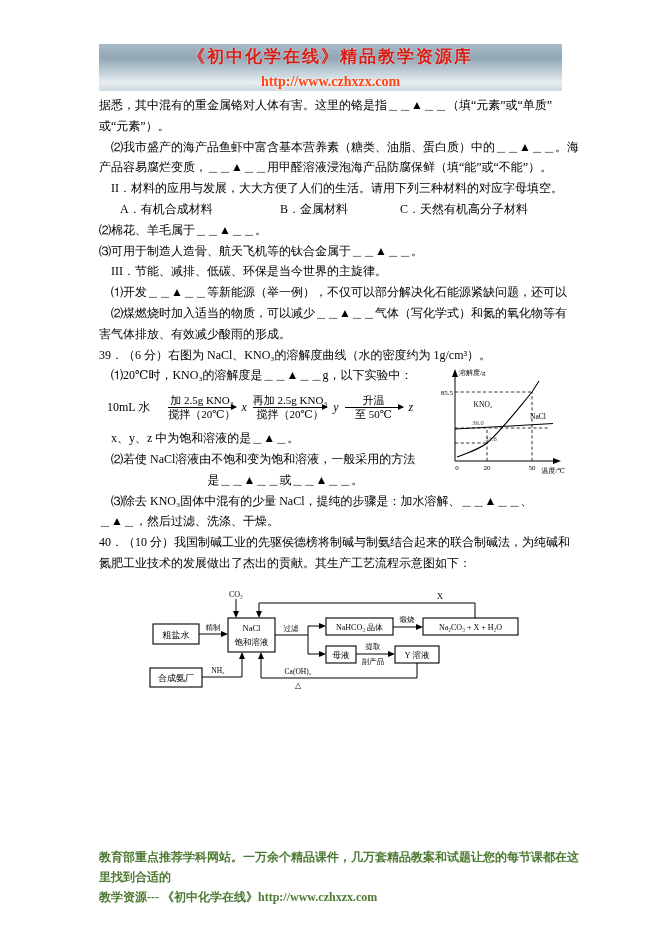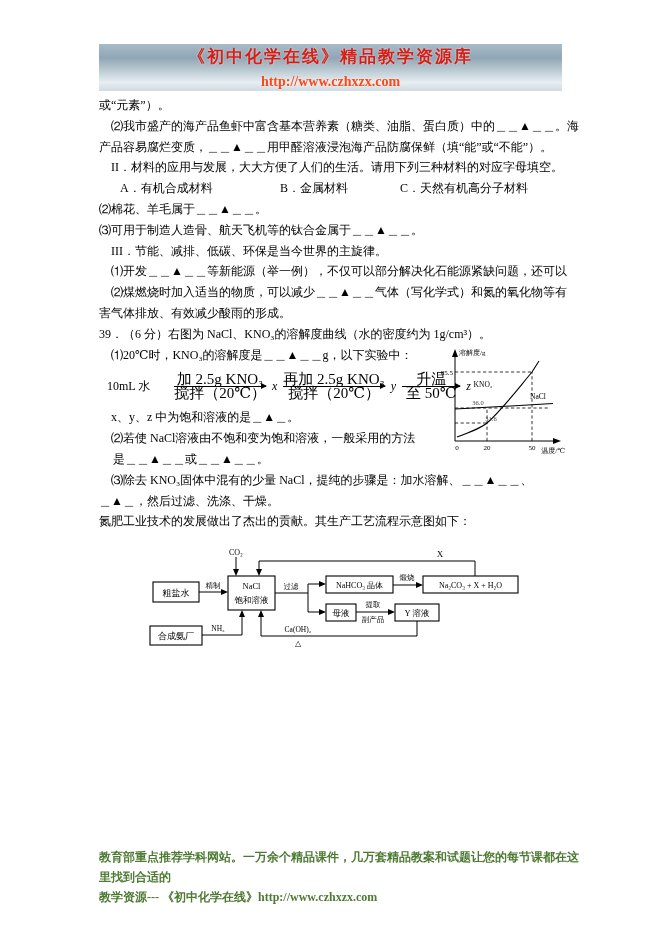--- a/index.html
+++ b/index.html
@@ -10,33 +10,33 @@
           background:linear-gradient(180deg,#a7bac7 0%,#90a6b6 30%,#b9c9d2 55%,#e8eef1 82%,#cfd9df 100%);
           display:flex;flex-direction:column;align-items:center;justify-content:center;overflow:hidden;}
   .banner-title{font-size:17px;font-weight:bold;color:#d81e14;letter-spacing:2px;
           text-shadow:0 0 2px rgba(255,255,255,.7);line-height:19px;}
   .banner-url{font-size:14px;font-weight:bold;color:#ff4616;line-height:15px;margin-top:8px;
           text-shadow:0 0 2px rgba(255,255,255,.6);}
   
   .content{position:absolute;left:99px;top:95px;width:467px;font-size:12px;}
   .ln{line-height:20.8px;white-space:nowrap;}
   .ind1{padding-left:12px;}
-  .ind2{padding-left:14px;}
+  .ind2{padding-left:14px;text-align:center;}
   .opts{position:relative;height:20.8px;}
   .opts span{position:absolute;top:0;line-height:20.8px;}
   .optA{left:21px;} .optB{left:181px;} .optC{left:301px;}
   
   .q39{position:relative;}
   .q39 .ln{max-width:345px;}
   .chart{position:absolute;left:342px;top:0;}
   
   .flowrow{display:flex;align-items:center;height:42px;margin:0 0 0 8px;white-space:nowrap;}
-  .fstart{font-size:12px;margin-right:22px;}
+  .fstart{font-size:12px;margin-right:16px;}
   .step{display:inline-flex;flex-direction:column;align-items:center;margin:0 2px;}
-  .slab{font-size:15px;line-height:11px;}
+  .slab{font-size:11px;line-height:11px;}
   .sarrow{position:relative;height:1px;background:#000;margin:1px 0;align-self:stretch;min-width:58px;}
   .sarrow::after{content:"";position:absolute;right:-1px;top:-3px;width:0;height:0;
       border-left:6px solid #000;border-top:3.5px solid transparent;border-bottom:3.5px solid transparent;}
   .rvar{font-style:italic;font-size:12px;margin:0 4px;}
   
   svg text{font-family:"Liberation Serif","DejaVu Serif",serif;}
   .axis{stroke:#000;stroke-width:1;fill:none;}
   .dash{stroke:#000;stroke-width:0.8;fill:none;stroke-dasharray:3.2,2.4;}
   .curve{stroke:#000;stroke-width:1.1;fill:none;}
   .fcline{stroke:#000;stroke-width:1;fill:none;}
@@ -51,20 +51,21 @@
 <body>
 
 <div class="page">
 
   <div class="banner">
     <div class="banner-title">《初中化学在线》精品教学资源库</div>
     <div class="banner-url">http://www.czhxzx.com</div>
   </div>
 
   <div class="content">
+    <div class="ln">据悉，其中混有的重金属铬对人体有害。这里的铬是指＿＿▲＿＿（填“元素”或“单质”</div>
     <div class="ln">或“元素”）。</div>
     <div class="ln ind1">⑵我市盛产的海产品鱼虾中富含基本营养素（糖类、油脂、蛋白质）中的＿＿▲＿＿。海</div>
     <div class="ln">产品容易腐烂变质，＿＿▲＿＿用甲醛溶液浸泡海产品防腐保鲜（填“能”或“不能”）。</div>
     <div class="ln ind1">II．材料的应用与发展，大大方便了人们的生活。请用下列三种材料的对应字母填空。</div>
     <div class="opts">
       <span class="optA">A．有机合成材料</span>
       <span class="optB">B．金属材料</span>
       <span class="optC">C．天然有机高分子材料</span>
     </div>
     <div class="ln">⑵棉花、羊毛属于＿＿▲＿＿。</div>
@@ -124,20 +125,21 @@
         <text x="12" y="30" font-size="7" text-anchor="end">85.5</text>
         <text x="37" y="60" font-size="6.5" fill="#444" text-anchor="middle">36.0</text>
         <text x="50" y="75.5" font-size="6.5" fill="#444" text-anchor="middle">31.6</text>
         <text x="42" y="42" font-size="7.5" text-anchor="middle">KNO₃</text>
         <text x="97" y="54" font-size="7.5" text-anchor="middle">NaCl</text>
       </svg>
     </div>
 
     <div class="ln ind1">⑶除去 KNO₃固体中混有的少量 NaCl，提纯的步骤是：加水溶解、＿＿▲＿＿、</div>
     <div class="ln">＿▲＿，然后过滤、洗涤、干燥。</div>
+    <div class="ln">40．（10 分）我国制碱工业的先驱侯德榜将制碱与制氨结合起来的联合制碱法，为纯碱和</div>
     <div class="ln">氮肥工业技术的发展做出了杰出的贡献。其生产工艺流程示意图如下：</div>
 
     <svg class="fc" width="400" height="116" viewBox="0 0 400 116">
 
       <rect class="fcbox" x="10" y="44" width="46" height="20"></rect>
       <text x="33" y="58" font-size="9" text-anchor="middle">粗盐水</text>
       <rect class="fcbox" x="85" y="38" width="47" height="34"></rect>
       <text x="108.5" y="51" font-size="8.5" text-anchor="middle">NaCl</text>
       <text x="108.5" y="65" font-size="8.5" text-anchor="middle">饱和溶液</text>
       <rect class="fcbox" x="7" y="88" width="52" height="19"></rect>

